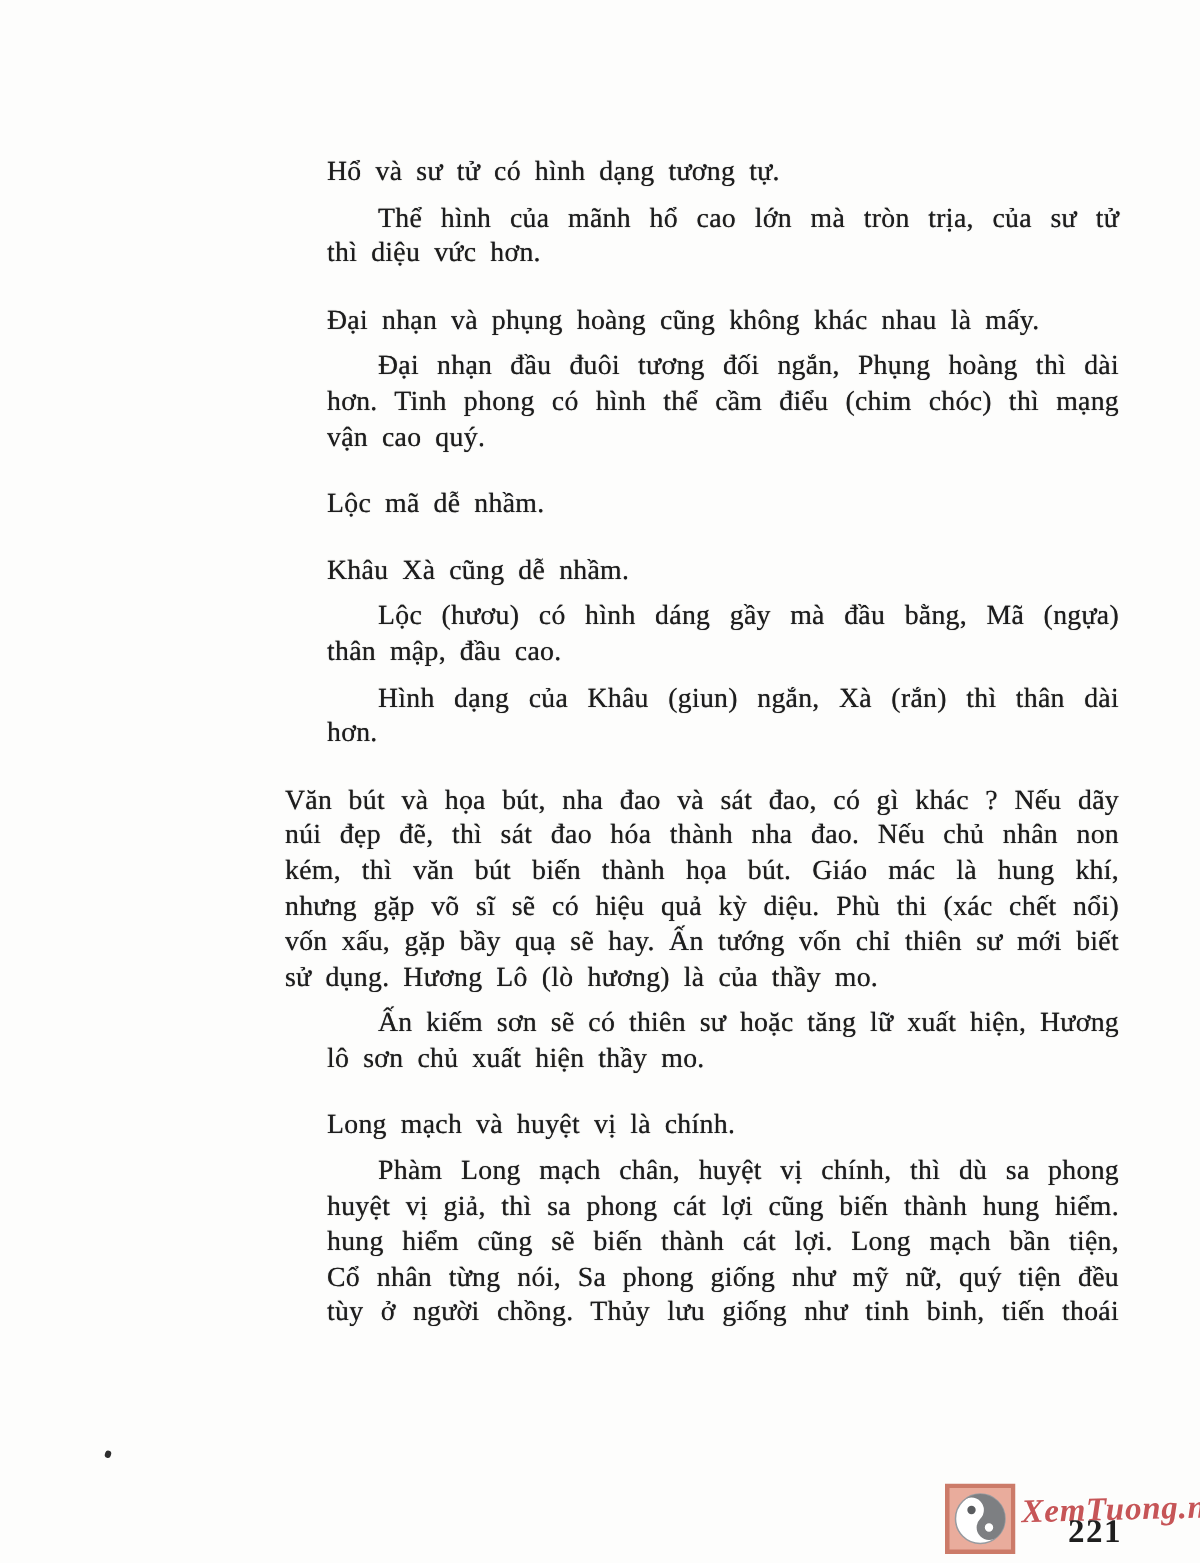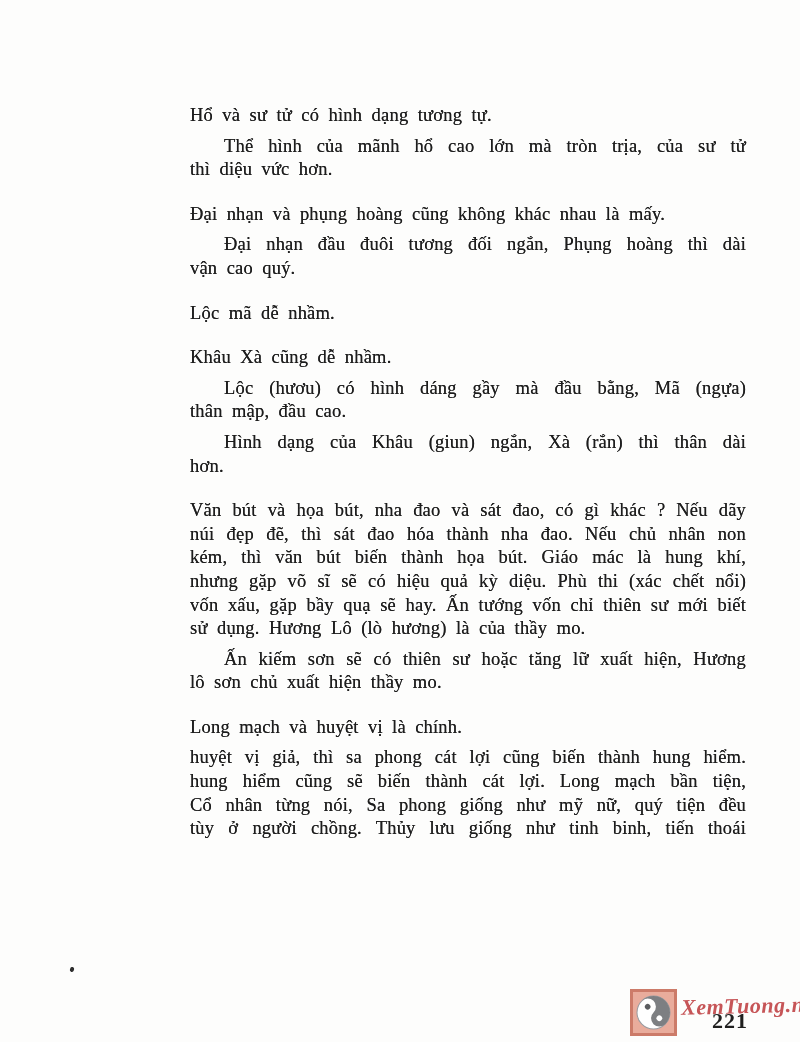--- a/index.html
+++ b/index.html
@@ -7,21 +7,21 @@
 
   .page {
     position:relative; width:800px; height:1042px;
     background:#fdfdfc; color:#1d1d1d;
     font-family:"Liberation Serif","DejaVu Serif",serif;
     overflow:hidden;
   }
 
   .text-block { position:absolute; left:190px; top:104px; width:556px; }
 
-  .para { }
+  .para { margin-left:28px; }
   .para.wide { margin-left:0; }
   .para.gap-para { margin-top:7px; }
   .para.gap-section { margin-top:21px; }
 
   .line {
     font-size:18.5px; line-height:23.6px; letter-spacing:0.2px;
     text-shadow:0 0 0.5px rgba(25,25,25,0.85);
   }
   .line.full { text-align:justify; text-align-last:justify; word-spacing:1px; }
   .line.last { text-align:left; word-spacing:4.5px; }
@@ -60,20 +60,21 @@
       </div>
       <div class="para gap-para">
         <div class="line full indent">Thể hình của mãnh hổ cao lớn mà tròn trịa, của sư tử</div>
         <div class="line last">thì diệu vức hơn.</div>
       </div>
       <div class="para gap-section">
         <div class="line last">Đại nhạn và phụng hoàng cũng không khác nhau là mấy.</div>
       </div>
       <div class="para gap-para">
         <div class="line full indent">Đại nhạn đầu đuôi tương đối ngắn, Phụng hoàng thì dài</div>
+        <div class="line full">hơn. Tinh phong có hình thể cầm điểu (chim chóc) thì mạng</div>
         <div class="line last">vận cao quý.</div>
       </div>
       <div class="para gap-section">
         <div class="line last">Lộc mã dễ nhầm.</div>
       </div>
       <div class="para gap-section">
         <div class="line last">Khâu Xà cũng dễ nhầm.</div>
       </div>
       <div class="para gap-para">
         <div class="line full indent">Lộc (hươu) có hình dáng gầy mà đầu bằng, Mã (ngựa)</div>
@@ -92,20 +93,21 @@
         <div class="line last">sử dụng. Hương Lô (lò hương) là của thầy mo.</div>
       </div>
       <div class="para gap-para">
         <div class="line full indent">Ấn kiếm sơn sẽ có thiên sư hoặc tăng lữ xuất hiện, Hương</div>
         <div class="line last">lô sơn chủ xuất hiện thầy mo.</div>
       </div>
       <div class="para gap-section">
         <div class="line last">Long mạch và huyệt vị là chính.</div>
       </div>
       <div class="para gap-para">
+        <div class="line full indent">Phàm Long mạch chân, huyệt vị chính, thì dù sa phong</div>
         <div class="line full">huyệt vị giả, thì sa phong cát lợi cũng biến thành hung hiểm.</div>
         <div class="line full">hung hiểm cũng sẽ biến thành cát lợi. Long mạch bần tiện,</div>
         <div class="line full">Cổ nhân từng nói, Sa phong giống như mỹ nữ, quý tiện đều</div>
         <div class="line full">tùy ở người chồng. Thủy lưu giống như tinh binh, tiến thoái</div>
       </div>
     </div>
 
   <div class="speck"></div>
 
   <div class="watermark">

